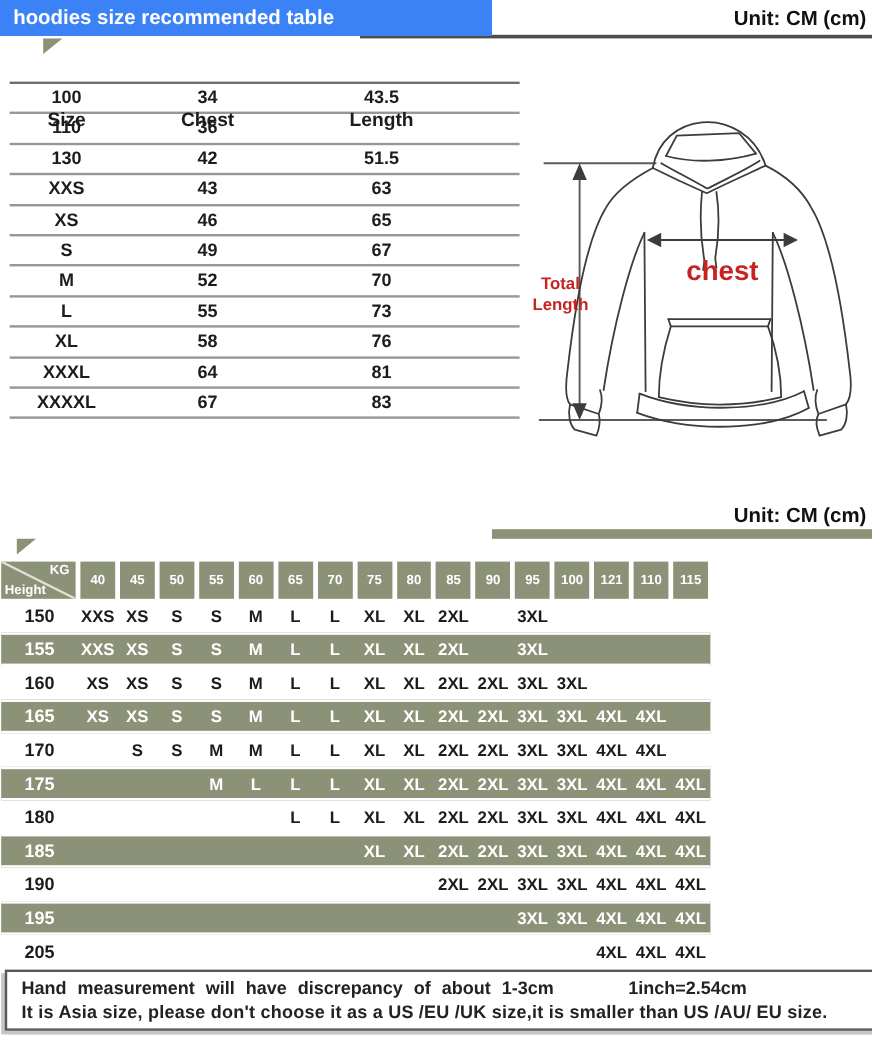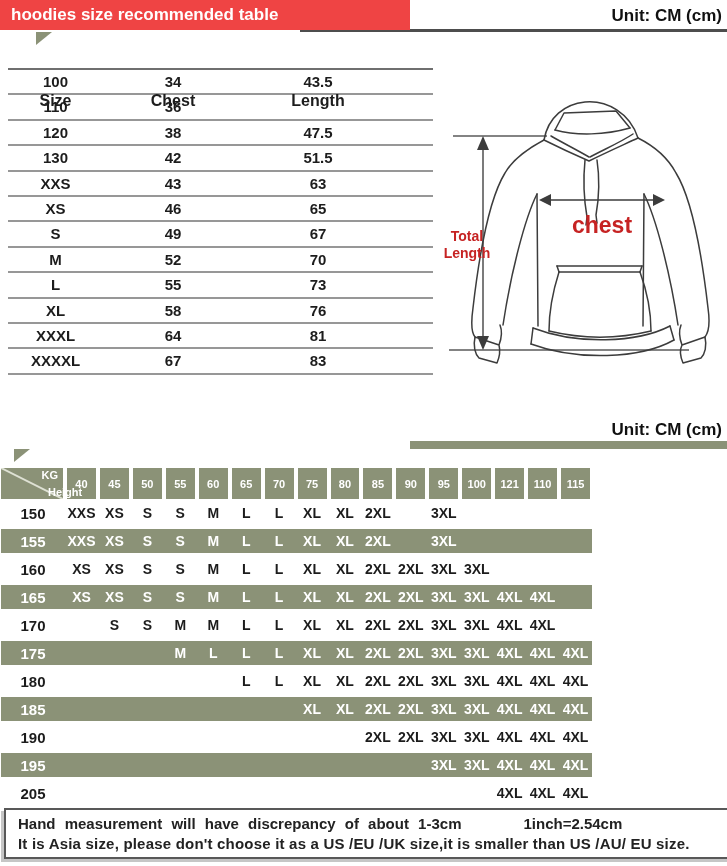--- a/index.html
+++ b/index.html
@@ -1,20 +1,20 @@
 <!DOCTYPE html>
 <html><head>
 <meta charset="utf-8">
 <style>
   html,body{margin:0;padding:0;background:#fff;}
   body{font-family:"Liberation Sans",sans-serif;color:#1c1c1c;}
   .canvas{position:relative;width:727px;height:866px;background:#fff;overflow:hidden;font-weight:bold;}
 
   
-  .banner{position:absolute;background:#ef4444;color:#fff;font-size:17px;line-height:28px;padding-left:11px;box-sizing:border-box;}
+  .banner{position:absolute;background:#3b82f6;color:#fff;font-size:17px;line-height:28px;padding-left:11px;box-sizing:border-box;}
   .banner1{left:0;top:4;width:300px;height:28px;}
   .banner2{left:0;top:419;width:410px;height:30px;line-height:30px;}
   .tail{position:absolute;width:0;height:0;border-top:13px solid #8b9277;border-right:16px solid transparent;}
   .tail1{left:36px;top:32px;}
   .tail2{left:14px;top:449px;}
   .rule1{position:absolute;left:300px;top:29px;width:427px;height:3px;background:#4d4d4d;}
   .strip2{position:absolute;left:410px;top:441px;width:317px;height:8px;background:#8b9277;}
   .unit{position:absolute;right:5px;font-size:17px;color:#111;text-align:right;width:220px;}
   .unit1{top:6px;}
   .unit2{top:420px;}
@@ -31,21 +31,21 @@
   .figure svg{width:100%;height:100%;}
   .red-text{fill:#c62323;font-weight:bold;font-family:"Liberation Sans",sans-serif;}
 
   
   .grid-table{position:absolute;left:1px;top:468px;width:591px;}
   .g-head{display:grid;grid-template-columns:64px repeat(16,1fr);height:31px;}
   .g-hcell{background:#8b9277;color:#fff;font-size:11px;margin:0 2px;display:flex;align-items:center;justify-content:center;}
   .g-corner{position:relative;background:#8b9277;color:#fff;margin:0 2px 0 0;}
   .g-corner svg{position:absolute;left:0;top:0;width:100%;height:100%;}
   .g-corner .kg{position:absolute;right:5px;top:1px;font-size:11px;}
-  .g-corner .hgt{position:absolute;left:3px;bottom:1px;font-size:11px;margin-left:44px;}
+  .g-corner .hgt{position:absolute;left:3px;bottom:1px;font-size:11px;}
   .g-row{display:grid;grid-template-columns:64px repeat(16,1fr);height:28px;}
   .g-row.olive{background:#8b9277;color:#fff;border-top:2px solid #fff;border-bottom:2px solid #fff;height:24px;}
   .g-cell{display:flex;align-items:center;justify-content:center;font-size:14px;}
   .g-height{font-size:15px;}
 
   
   .footer{position:absolute;left:4px;top:808px;width:711px;height:36px;border:2px solid #585858;
           box-shadow:-3px 3px 0 #c6c6c6,3px 3px 0 #c6c6c6;padding:5px 12px 6px 12px;font-size:15px;color:#222;}
   .f-line1{display:flex;}
   .f-line1 .a{word-spacing:5px;}
@@ -72,25 +72,20 @@
       </div>
     <div id="size-rows">
         <div class="st-row">
           <div class="st-cell">100</div>
           <div class="st-cell">34</div>
           <div class="st-cell">43.5</div>
         </div>
         <div class="st-row">
           <div class="st-cell">110</div>
           <div class="st-cell">36</div>
-        </div>
-        <div class="st-row">
-          <div class="st-cell">120</div>
-          <div class="st-cell">38</div>
-          <div class="st-cell">47.5</div>
         </div>
         <div class="st-row">
           <div class="st-cell">130</div>
           <div class="st-cell">42</div>
           <div class="st-cell">51.5</div>
         </div>
         <div class="st-row">
           <div class="st-cell">XXS</div>
           <div class="st-cell">43</div>
           <div class="st-cell">63</div>

